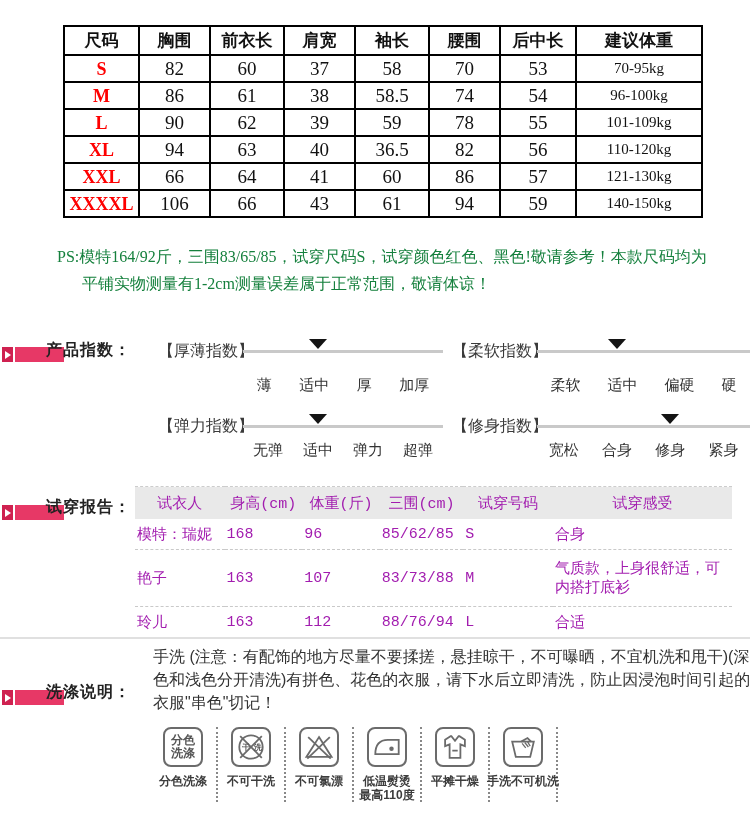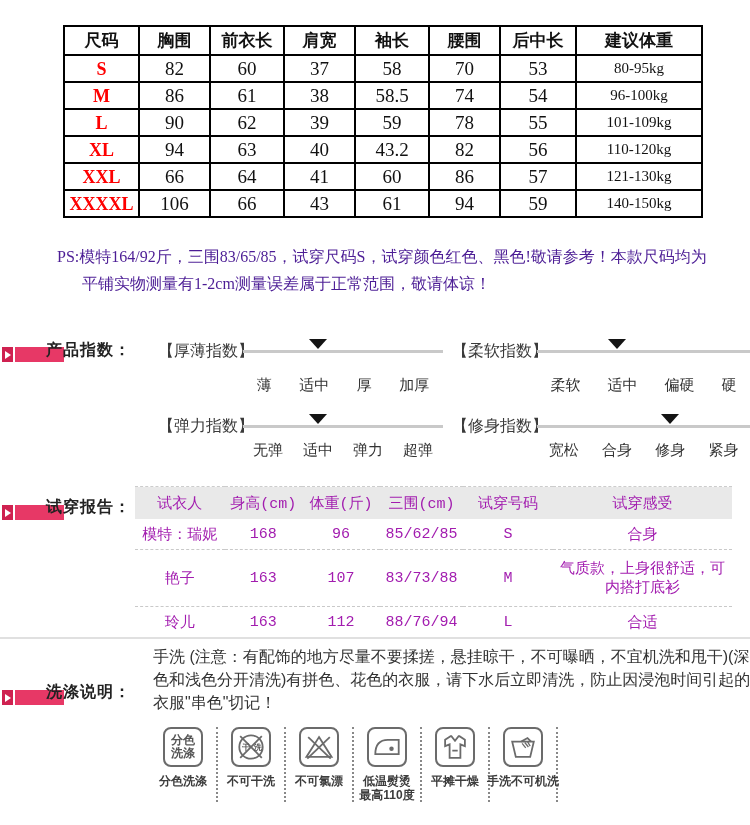--- a/index.html
+++ b/index.html
@@ -10,21 +10,21 @@
   .size-table{position:absolute;left:63px;top:25px;width:638px;border-collapse:collapse;
               table-layout:fixed;font-family:"Liberation Serif",serif;}
   .size-table td,.size-table th{border:2px solid #000;text-align:center;padding:0;height:25px;
               font-size:19px;line-height:1;}
   .size-table th{font-size:17px;font-weight:bold;height:27px;}
   .size-table td.sz{color:#fe0000;font-weight:bold;font-size:18px;}
   .size-table td.wt{font-size:15px;}
 
   
   .ps-note{position:absolute;left:57px;top:243px;width:684px;font-family:"Liberation Serif",serif;
-           font-size:16px;line-height:27px;color:#4c1d95;}
+           font-size:16px;line-height:27px;color:#15803d;}
   .ps-note .l2{display:block;text-indent:25px;}
 
   
   .sec-icon{position:absolute;height:15px;display:flex;align-items:center;}
   .sec-icon .tri-box{width:11px;height:15px;background:#cf2150;display:flex;align-items:center;justify-content:center;}
   .sec-icon .tri-box:before{content:"";border-left:6px solid #fff;border-top:4px solid transparent;border-bottom:4px solid transparent;}
   .sec-icon .bar{width:49px;height:15px;background:#e73866;margin-left:2px;}
 
   .sec-label{position:absolute;font-size:16px;font-weight:bold;color:#222;letter-spacing:1px;}
 
@@ -32,21 +32,21 @@
   .idx-label{position:absolute;font-size:16px;color:#3a3a3a;}
   .track{position:absolute;height:3px;background:#c9c9c9;}
   .marker{position:absolute;top:-11px;width:0;height:0;border-left:9px solid transparent;
           border-right:9px solid transparent;border-top:10px solid #141414;}
   .steps{position:absolute;display:flex;justify-content:space-around;font-size:15px;color:#333;}
 
   
   .fit-table{position:absolute;left:135px;top:486px;width:597px;border-collapse:collapse;
              table-layout:fixed;font-size:15px;color:#a21caf;font-family:Liberation Mono, monospace;}
   .fit-table th{background:#e9e9e9;font-weight:normal;height:30px;border-top:1px dashed #ccc;}
-  .fit-table td{text-align:center;border-bottom:1px dashed #c9c9c9;padding:4px 2px;height:22px;}
+  .fit-table td{text-align:left;border-bottom:1px dashed #c9c9c9;padding:4px 2px;height:22px;}
   .fit-table tr.tall td{height:48px;}
 
   .divider{position:absolute;left:0;top:637px;width:750px;height:2px;background:#e0e0e0;}
 
   
   .wash-text{position:absolute;left:153px;top:645px;width:604px;font-size:16px;line-height:23px;color:#333;}
   .wash-icons{position:absolute;left:150px;top:727px;display:flex;}
   .wash-cell{width:64px;padding:0 1px;border-right:2px dotted #888;display:flex;flex-direction:column;
              align-items:center;}
   .wash-box{width:40px;height:40px;border:2px solid #6b6b6b;border-radius:8px;box-sizing:border-box;
@@ -82,21 +82,21 @@
       <th>建议体重</th>
     </tr>
     <tr>
       <td class="sz">S</td>
       <td>82</td>
       <td>60</td>
       <td>37</td>
       <td>58</td>
       <td>70</td>
       <td>53</td>
-      <td class="wt">80-95kg</td>
+      <td class="wt">70-95kg</td>
     </tr>
     <tr>
       <td class="sz">M</td>
       <td>86</td>
       <td>61</td>
       <td>38</td>
       <td>58.5</td>
       <td>74</td>
       <td>54</td>
       <td class="wt">96-100kg</td>
@@ -109,21 +109,21 @@
       <td>59</td>
       <td>78</td>
       <td>55</td>
       <td class="wt">101-109kg</td>
     </tr>
     <tr>
       <td class="sz">XL</td>
       <td>94</td>
       <td>63</td>
       <td>40</td>
-      <td>43.2</td>
+      <td>36.5</td>
       <td>82</td>
       <td>56</td>
       <td class="wt">110-120kg</td>
     </tr>
     <tr>
       <td class="sz">XXL</td>
       <td>66</td>
       <td>64</td>
       <td>41</td>
       <td>60</td>

